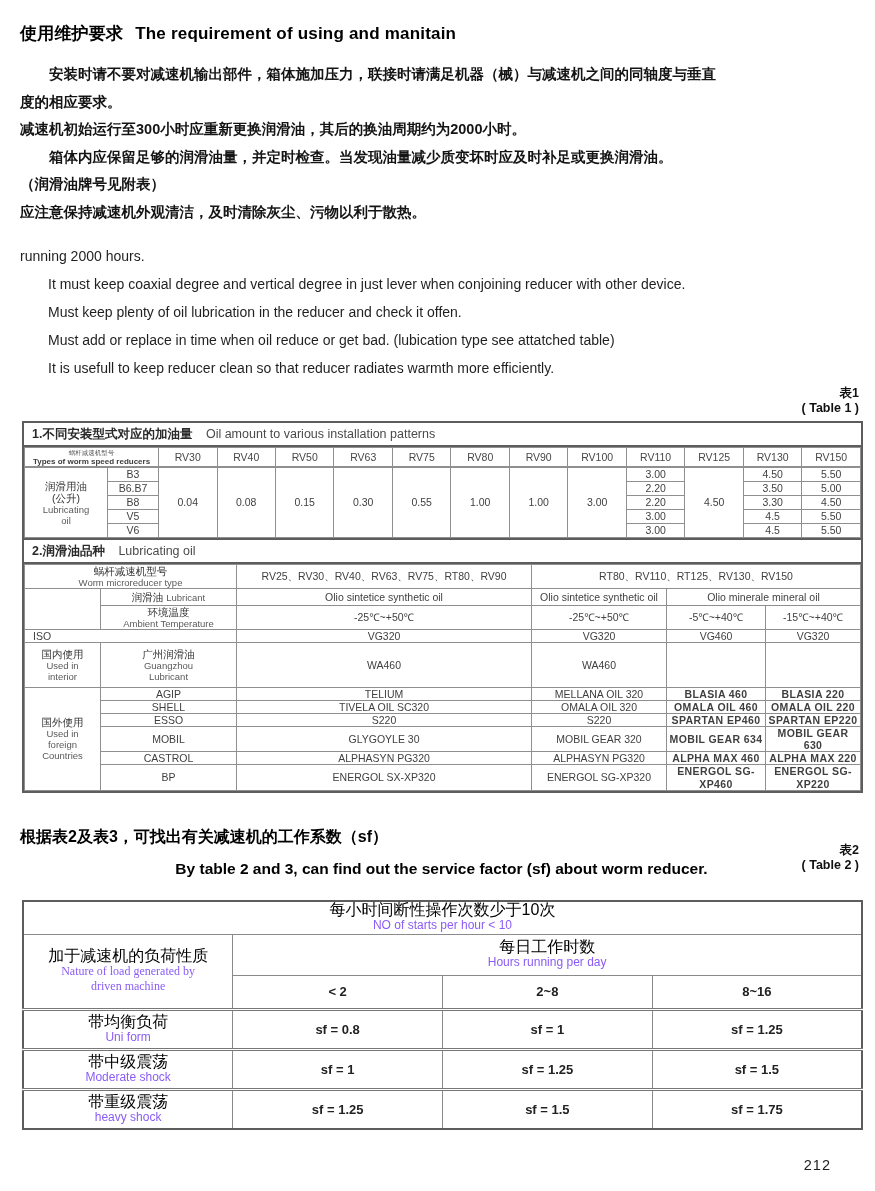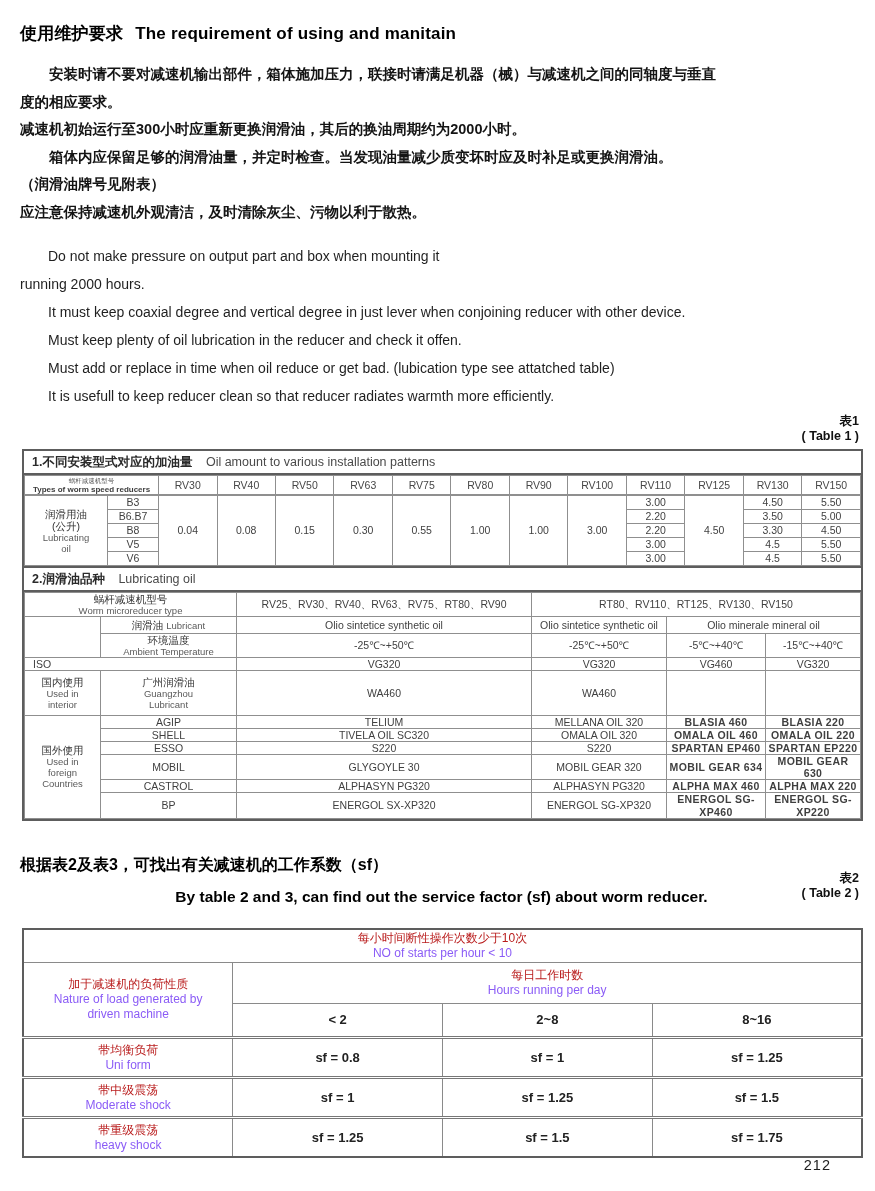--- a/index.html
+++ b/index.html
@@ -27,21 +27,21 @@
   table { border-collapse:collapse; width:100%; table-layout:fixed; }
   .t1a td, .t1b td {
     border:1px solid #8f8f8f; text-align:center; vertical-align:middle;
     font-size:10.5px; color:#3f3f3f; padding:0 2px; line-height:1.15; overflow:hidden;
   }
   .t1a tr.head td { height:18px; border-bottom-width:2px; color:#474747; }
   .t1a td.corner { padding:0; }
   .corner-zh { font-size:6.5px; color:#555; line-height:8px; }
   .corner-en { font-size:8px; font-weight:bold; color:#3d3d3d; line-height:9px; }
   .t1a tr.dat td { height:13px; }
-  .pre { white-space:pre-line; }
+  .pre { white-space:pre-line;font-family:Liberation Serif, serif; }
   .cell-zh { color:#333; font-size:10.5px; white-space:pre-line; line-height:12px; }
   .cell-en { color:#5a5a5a; font-size:9.5px; white-space:pre-line; line-height:11px; }
   .t1b tr.typ td { height:23px; }
   .t1b tr.lub td { height:16px; }
   .t1b tr.amb td { height:22px; }
   .t1b tr.iso td { height:12px; }
   .t1b td.left { text-align:left; padding-left:8px; }
   .t1b tr.dom td { height:44px; }
   .t1b tr.brand td { height:12px; }
   .sm { font-size:8px; font-weight:600; letter-spacing:.4px; color:#3c3c3c; }
@@ -51,21 +51,21 @@
   .en-h { font-size:15.5px; font-weight:bold; color:#000; margin:12px 0 0 0;text-align:center; }
   .mid-heading .table-tag { position:absolute; right:4px; top:16px; margin:0;text-align:right; }
   
   .t2 { width:841px; margin:22px 0 0 2px; border:2px solid #5d5d5d; box-sizing:border-box; }
   .t2 td { border:1px solid #8a8a8a; text-align:center; vertical-align:middle;
            color:#333; padding:0 4px; }
   .t2 tr.h1 td { height:32px; }
   .t2 tr.h2 td { height:40px; }
   .t2 tr.h3 td { height:32px; font-weight:bold; font-size:13px; color:#222; }
   .t2 tr.body td { height:37px; border-top:3px double #777;margin-top:44px; }
-  .t2 .hdr-zh { font-size:12px; color:#b91c1c; line-height:16px; }
+  .t2 .hdr-zh { font-size:16px; color:#000000; line-height:16px; }
   .t2 .hdr-en { font-size:12px; color:#8b5cf6; line-height:15px; }
   .t2 td.sf { font-weight:bold; font-size:13px; color:#222; }
   .t2 tr.h2 td.load { border-bottom:none; }
   
   .pageno { position:absolute; right:44px; bottom:18px; font-size:14.5px; color:#222; letter-spacing:1px; }
 </style>
 </head>
 <body>
 
 <div class="page">
@@ -75,21 +75,20 @@
   <div class="zh-block">
     <p class="indent">安装时请不要对减速机输出部件，箱体施加压力，联接时请满足机器（械）与减速机之间的同轴度与垂直</p>
     <p>度的相应要求。</p>
     <p>减速机初始运行至300小时应重新更换润滑油，其后的换油周期约为2000小时。</p>
     <p class="indent">箱体内应保留足够的润滑油量，并定时检查。当发现油量减少质变坏时应及时补足或更换润滑油。</p>
     <p>（润滑油牌号见附表）</p>
     <p>应注意保持减速机外观清洁，及时清除灰尘、污物以利于散热。</p>
   </div>
 
   <div class="en-block">
-    <p class="indent">Do not make pressure on output part and box when mounting it</p>
     <p>running 2000 hours.</p>
     <p class="indent">It must keep coaxial degree and vertical degree in just lever when conjoining reducer with other device.</p>
     <p class="indent">Must keep plenty of oil lubrication in the reducer and check it offen.</p>
     <p class="indent">Must add or replace in time when oil reduce or get bad. (lubication type see attatched table)</p>
     <p class="indent">It is usefull to keep reducer clean so that reducer radiates warmth more efficiently.</p>
   </div>
 
   <div class="table-tag">
     <div>表1</div>
     <div>( Table 1 )</div>

